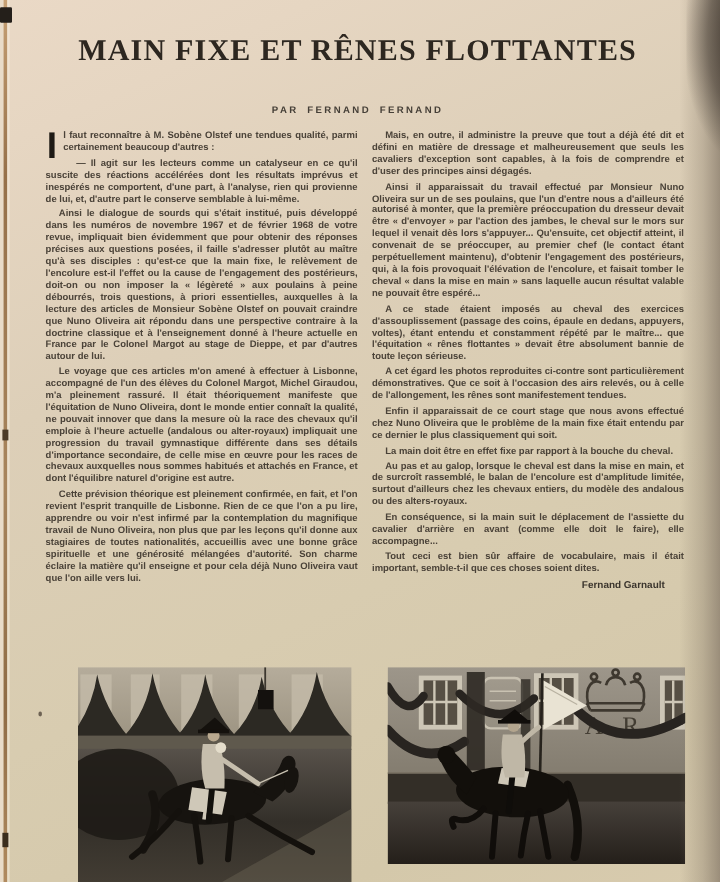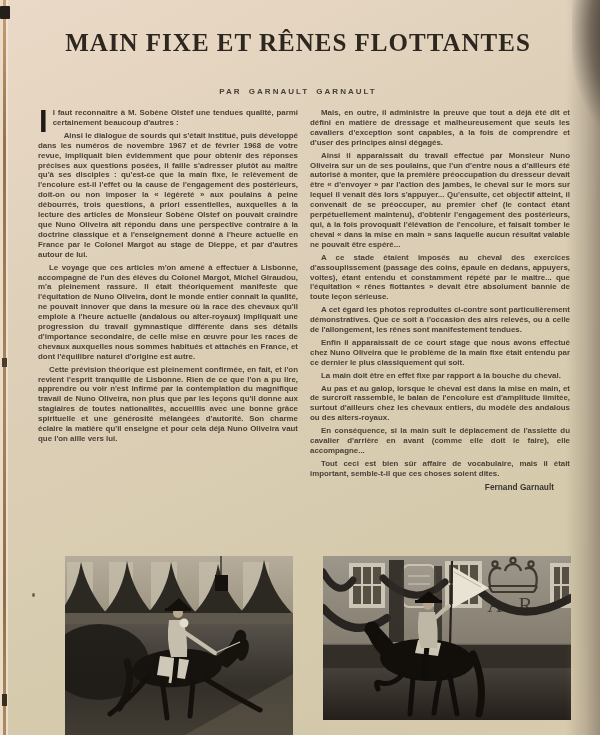--- a/index.html
+++ b/index.html
@@ -45,27 +45,28 @@
 
   <div class="edge-left-outer"></div>
   <div class="edge-left-line"></div>
   <div class="edge-left-hl"></div>
   <div class="corner-mark-top"></div>
   <div class="corner-mark-mid"></div>
   <div class="corner-mark-bot"></div>
   <div class="speck"></div>
 
   <h1 class="title">MAIN FIXE ET RÊNES FLOTTANTES</h1>
-  <div class="byline">PAR GARNAULT GARNAULT</div>
+  <div class="byline">PAR FERNAND FERNAND</div>
 
   <div class="columns">
     <div class="col">
       <p class="lead">
         <span class="dropcap">I</span><span>l faut reconnaître à M. Sobène Olstef une tendues qualité, parmi certainement beaucoup d'autres :</span>
       </p>
+      <p>— Il agit sur les lecteurs comme un catalyseur en ce qu'il suscite des réactions accélérées dont les résultats imprévus et inespérés ne comportent, d'une part, à l'analyse, rien qui provienne de lui, et, d'autre part le conserve semblable à lui-même.</p>
       <p>Ainsi le dialogue de sourds qui s'était institué, puis développé dans les numéros de novembre 1967 et de février 1968 de votre revue, impliquait bien évidemment que pour obtenir des réponses précises aux questions posées, il faille s'adresser plutôt au maître qu'à ses disciples : qu'est-ce que la main fixe, le relèvement de l'encolure est-il l'effet ou la cause de l'engagement des postérieurs, doit-on ou non imposer la « légèreté » aux poulains à peine débourrés, trois questions, à priori essentielles, auxquelles à la lecture des articles de Monsieur Sobène Olstef on pouvait craindre que Nuno Oliveira ait répondu dans une perspective contraire à la doctrine classique et à l'enseignement donné à l'heure actuelle en France par le Colonel Margot au stage de Dieppe, et par d'autres autour de lui.</p>
       <p>Le voyage que ces articles m'on amené à effectuer à Lisbonne, accompagné de l'un des élèves du Colonel Margot, Michel Giraudou, m'a pleinement rassuré. Il était théoriquement manifeste que l'équitation de Nuno Oliveira, dont le monde entier connaît la qualité, ne pouvait innover que dans la mesure où la race des chevaux qu'il emploie à l'heure actuelle (andalous ou alter-royaux) impliquait une progression du travail gymnastique différente dans ses détails d'importance secondaire, de celle mise en œuvre pour les races de chevaux auxquelles nous sommes habitués et attachés en France, et dont l'équilibre naturel d'origine est autre.</p>
       <p>Cette prévision théorique est pleinement confirmée, en fait, et l'on revient l'esprit tranquille de Lisbonne. Rien de ce que l'on a pu lire, apprendre ou voir n'est infirmé par la contemplation du magnifique travail de Nuno Oliveira, non plus que par les leçons qu'il donne aux stagiaires de toutes nationalités, accueillis avec une bonne grâce spirituelle et une générosité mélangées d'autorité. Son charme éclaire la matière qu'il enseigne et pour cela déjà Nuno Oliveira vaut que l'on aille vers lui.</p>
     </div>
     <div class="col">
       <p>Mais, en outre, il administre la preuve que tout a déjà été dit et défini en matière de dressage et malheureusement que seuls les cavaliers d'exception sont capables, à la fois de comprendre et d'user des principes ainsi dégagés.</p>
       <p>Ainsi il apparaissait du travail effectué par Monsieur Nuno Oliveira sur un de ses poulains, que l'un d'entre nous a d'ailleurs été autorisé à monter, que la première préoccupation du dresseur devait être « d'envoyer » par l'action des jambes, le cheval sur le mors sur lequel il venait dès lors s'appuyer... Qu'ensuite, cet objectif atteint, il convenait de se préoccuper, au premier chef (le contact étant perpétuellement maintenu), d'obtenir l'engagement des postérieurs, qui, à la fois provoquait l'élévation de l'encolure, et faisait tomber le cheval « dans la mise en main » sans laquelle aucun résultat valable ne pouvait être espéré...</p>
       <p>A ce stade étaient imposés au cheval des exercices d'assouplissement (passage des coins, épaule en dedans, appuyers, voltes), étant entendu et constamment répété par le maître... que l'équitation « rênes flottantes » devait être absolument bannie de toute leçon sérieuse.</p>
       <p>A cet égard les photos reproduites ci-contre sont particulièrement démonstratives. Que ce soit à l'occasion des airs relevés, ou à celle de l'allongement, les rênes sont manifestement tendues.</p>
       <p>Enfin il apparaissait de ce court stage que nous avons effectué chez Nuno Oliveira que le problème de la main fixe était entendu par ce dernier le plus classiquement qui soit.</p>

